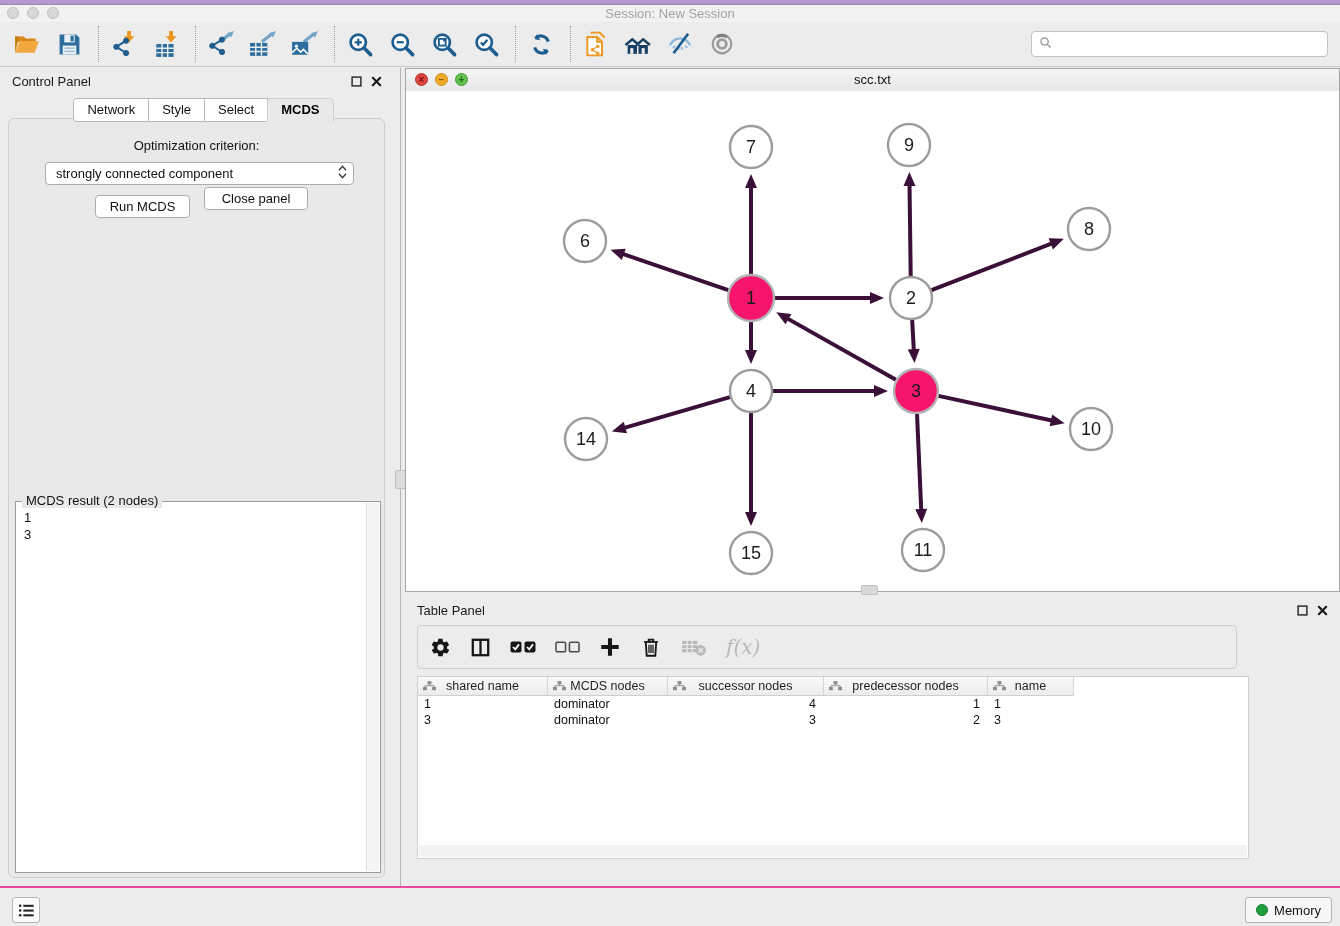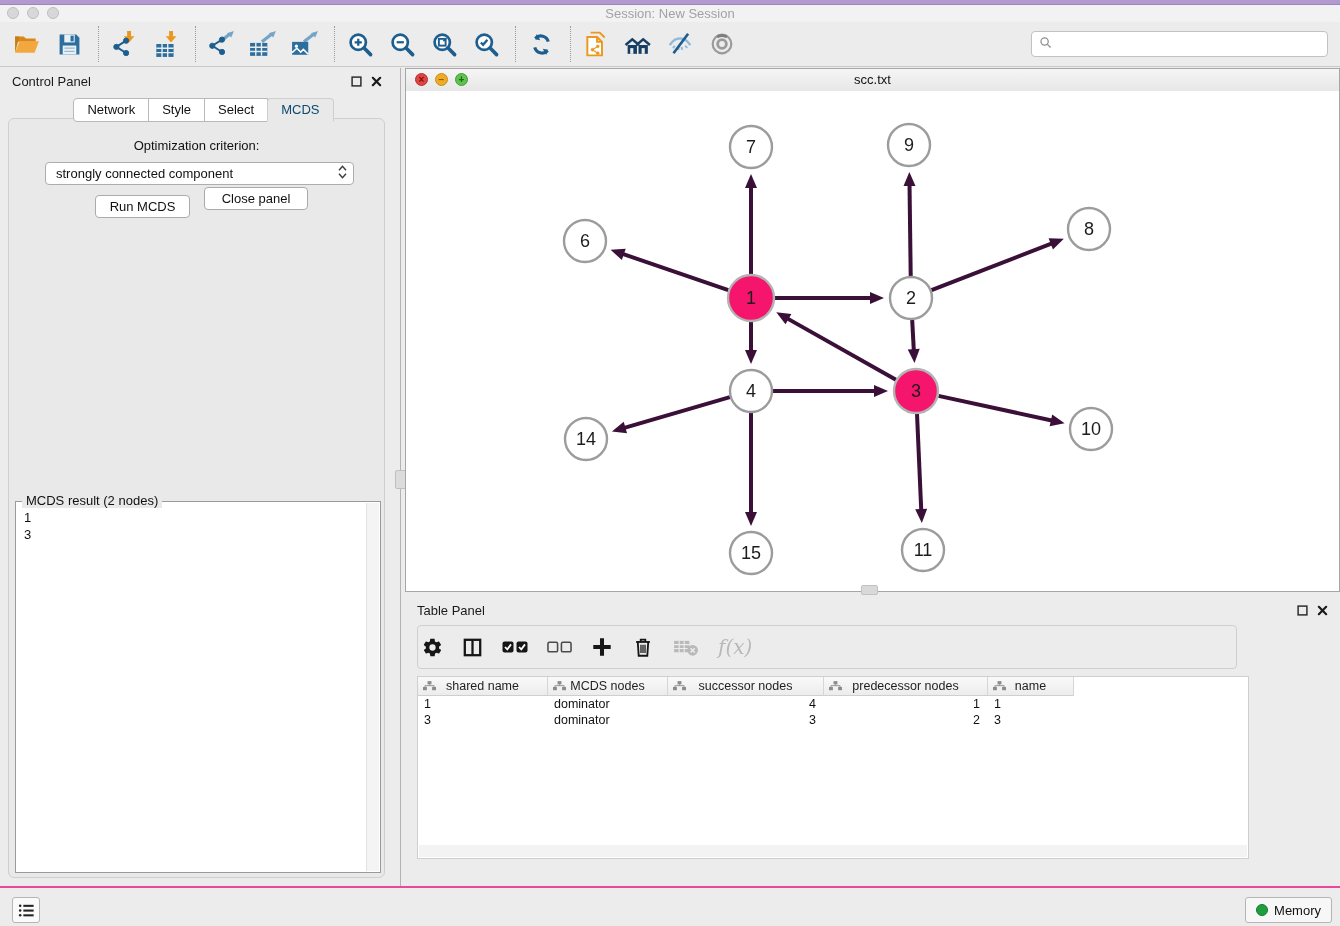--- a/index.html
+++ b/index.html
@@ -23,21 +23,21 @@
        font-family:"Liberation Sans","DejaVu Sans",sans-serif;}
   
   .control-panel{position:absolute;left:0;top:68px;width:394px;height:818px;background:#ececec;}
   .panel-header{height:26px;display:flex;align-items:center;padding:0 12px;}
   .panel-header .ph-title{font-size:13px;color:#1a1a1a;}
   .ph-icons{margin-left:auto;display:flex;gap:9px;align-items:center;}
   .ph-icons span{display:flex;}
   .cp-tabs{position:absolute;left:0;right:0;top:30px;display:flex;justify-content:center;z-index:2;}
   .cp-tab{background:#fff;border:1px solid #b9b9b9;margin-left:-1px;padding:3px 13px 4px;font-size:13px;color:#111;}
   .cp-tab:first-child{border-radius:4px 0 0 4px;margin-left:13px;}
-  .cp-tab.active{background:#e9e9e9;color:#0c4a6e;border-color:#cfcfcf;border-radius:4px 4px 0 0;border-bottom-color:#e9e9e9;}
+  .cp-tab.active{background:#e9e9e9;color:#000000;border-color:#cfcfcf;border-radius:4px 4px 0 0;border-bottom-color:#e9e9e9;font-weight:bold;}
   .cp-body{position:absolute;left:8px;right:9px;top:50px;bottom:8px;background:#e9e9e9;border:1px solid #cfcfcf;border-radius:6px;}
   .opt-label{position:absolute;left:0;right:0;top:19px;text-align:center;font-size:13px;color:#111;}
   .dropdown{position:absolute;left:36px;top:43px;width:309px;height:23px;background:#fff;border:1px solid #adadad;border-radius:4px;
        display:flex;align-items:center;padding:0 6px 0 10px;box-sizing:border-box;}
   .dropdown .dd-text{flex:1;font-size:13px;color:#111;}
   .btn{position:absolute;height:23px;background:#fff;border:1px solid #ababab;border-radius:4px;font-size:13px;color:#111;
        display:flex;align-items:center;justify-content:center;box-sizing:border-box;}
   .result-group{position:absolute;left:6px;right:3px;top:382px;bottom:4px;background:#fff;border:1px solid #9a9a9a;}
   .result-legend{position:absolute;top:-9px;left:6px;background:#e9e9e9;padding:0 4px;font-size:13px;color:#111;}
   .result-text{position:absolute;left:0;top:2px;right:14px;bottom:0;padding:5px 8px;white-space:pre;font-size:13px;line-height:17px;color:#111;overflow:hidden;}
@@ -53,21 +53,21 @@
   .traffic{position:absolute;left:9px;top:4px;display:flex;gap:7px;}
   .tl{width:13px;height:13px;border-radius:50%;display:flex;align-items:center;justify-content:center;
       font:700 10px/1 "Liberation Sans",sans-serif;box-sizing:border-box;}
   .tl.red{background:#e0443e;border:1px solid #b23630;color:#7c100c;}
   .tl.yellow{background:#f0ab26;border:1px solid #c98e1d;color:#8a5c00;}
   .tl.green{background:#61c04e;border:1px solid #3f9e34;color:#1d6a12;}
   .nw-canvas{position:absolute;left:0;top:22px;right:0;bottom:0;background:#fff;}
   
   .table-panel{position:absolute;left:405px;top:597px;width:935px;height:289px;background:#ececec;}
   .tp-toolbar{position:absolute;left:12px;top:28px;width:820px;height:44px;border:1px solid #cfcfcf;border-radius:4px;
-       box-sizing:border-box;display:flex;align-items:center;padding-left:4px;gap:19px;background:#ececec;}
+       box-sizing:border-box;display:flex;align-items:center;padding-left:12px;gap:19px;background:#ececec;}
   .tp-btn{display:flex;align-items:center;justify-content:center;height:30px;}
   .fx-label{font-family:"DejaVu Serif","Liberation Serif",serif;font-style:italic;font-size:20px;color:#b9b9b9;}
   .node-table{position:absolute;left:12px;top:79px;width:832px;height:183px;border:1px solid #cfcfcf;background:#fff;box-sizing:border-box;}
   .nt-header{display:flex;height:19px;background:#fff;}
   .nt-hcell{position:relative;box-sizing:border-box;background:linear-gradient(#f9f9f9,#ececec);
        border-right:1px solid #d6d6d6;border-bottom:1px solid #cfcfcf;display:flex;align-items:center;justify-content:center;
        font-size:12.5px;color:#1f1f1f;}
   .nt-hcell .tree{position:absolute;left:5px;top:4px;}
   .nt-row{display:flex;height:16px;align-items:center;font-size:12.5px;color:#111;}
   .nt-cell{box-sizing:border-box;overflow:hidden;white-space:nowrap;}

